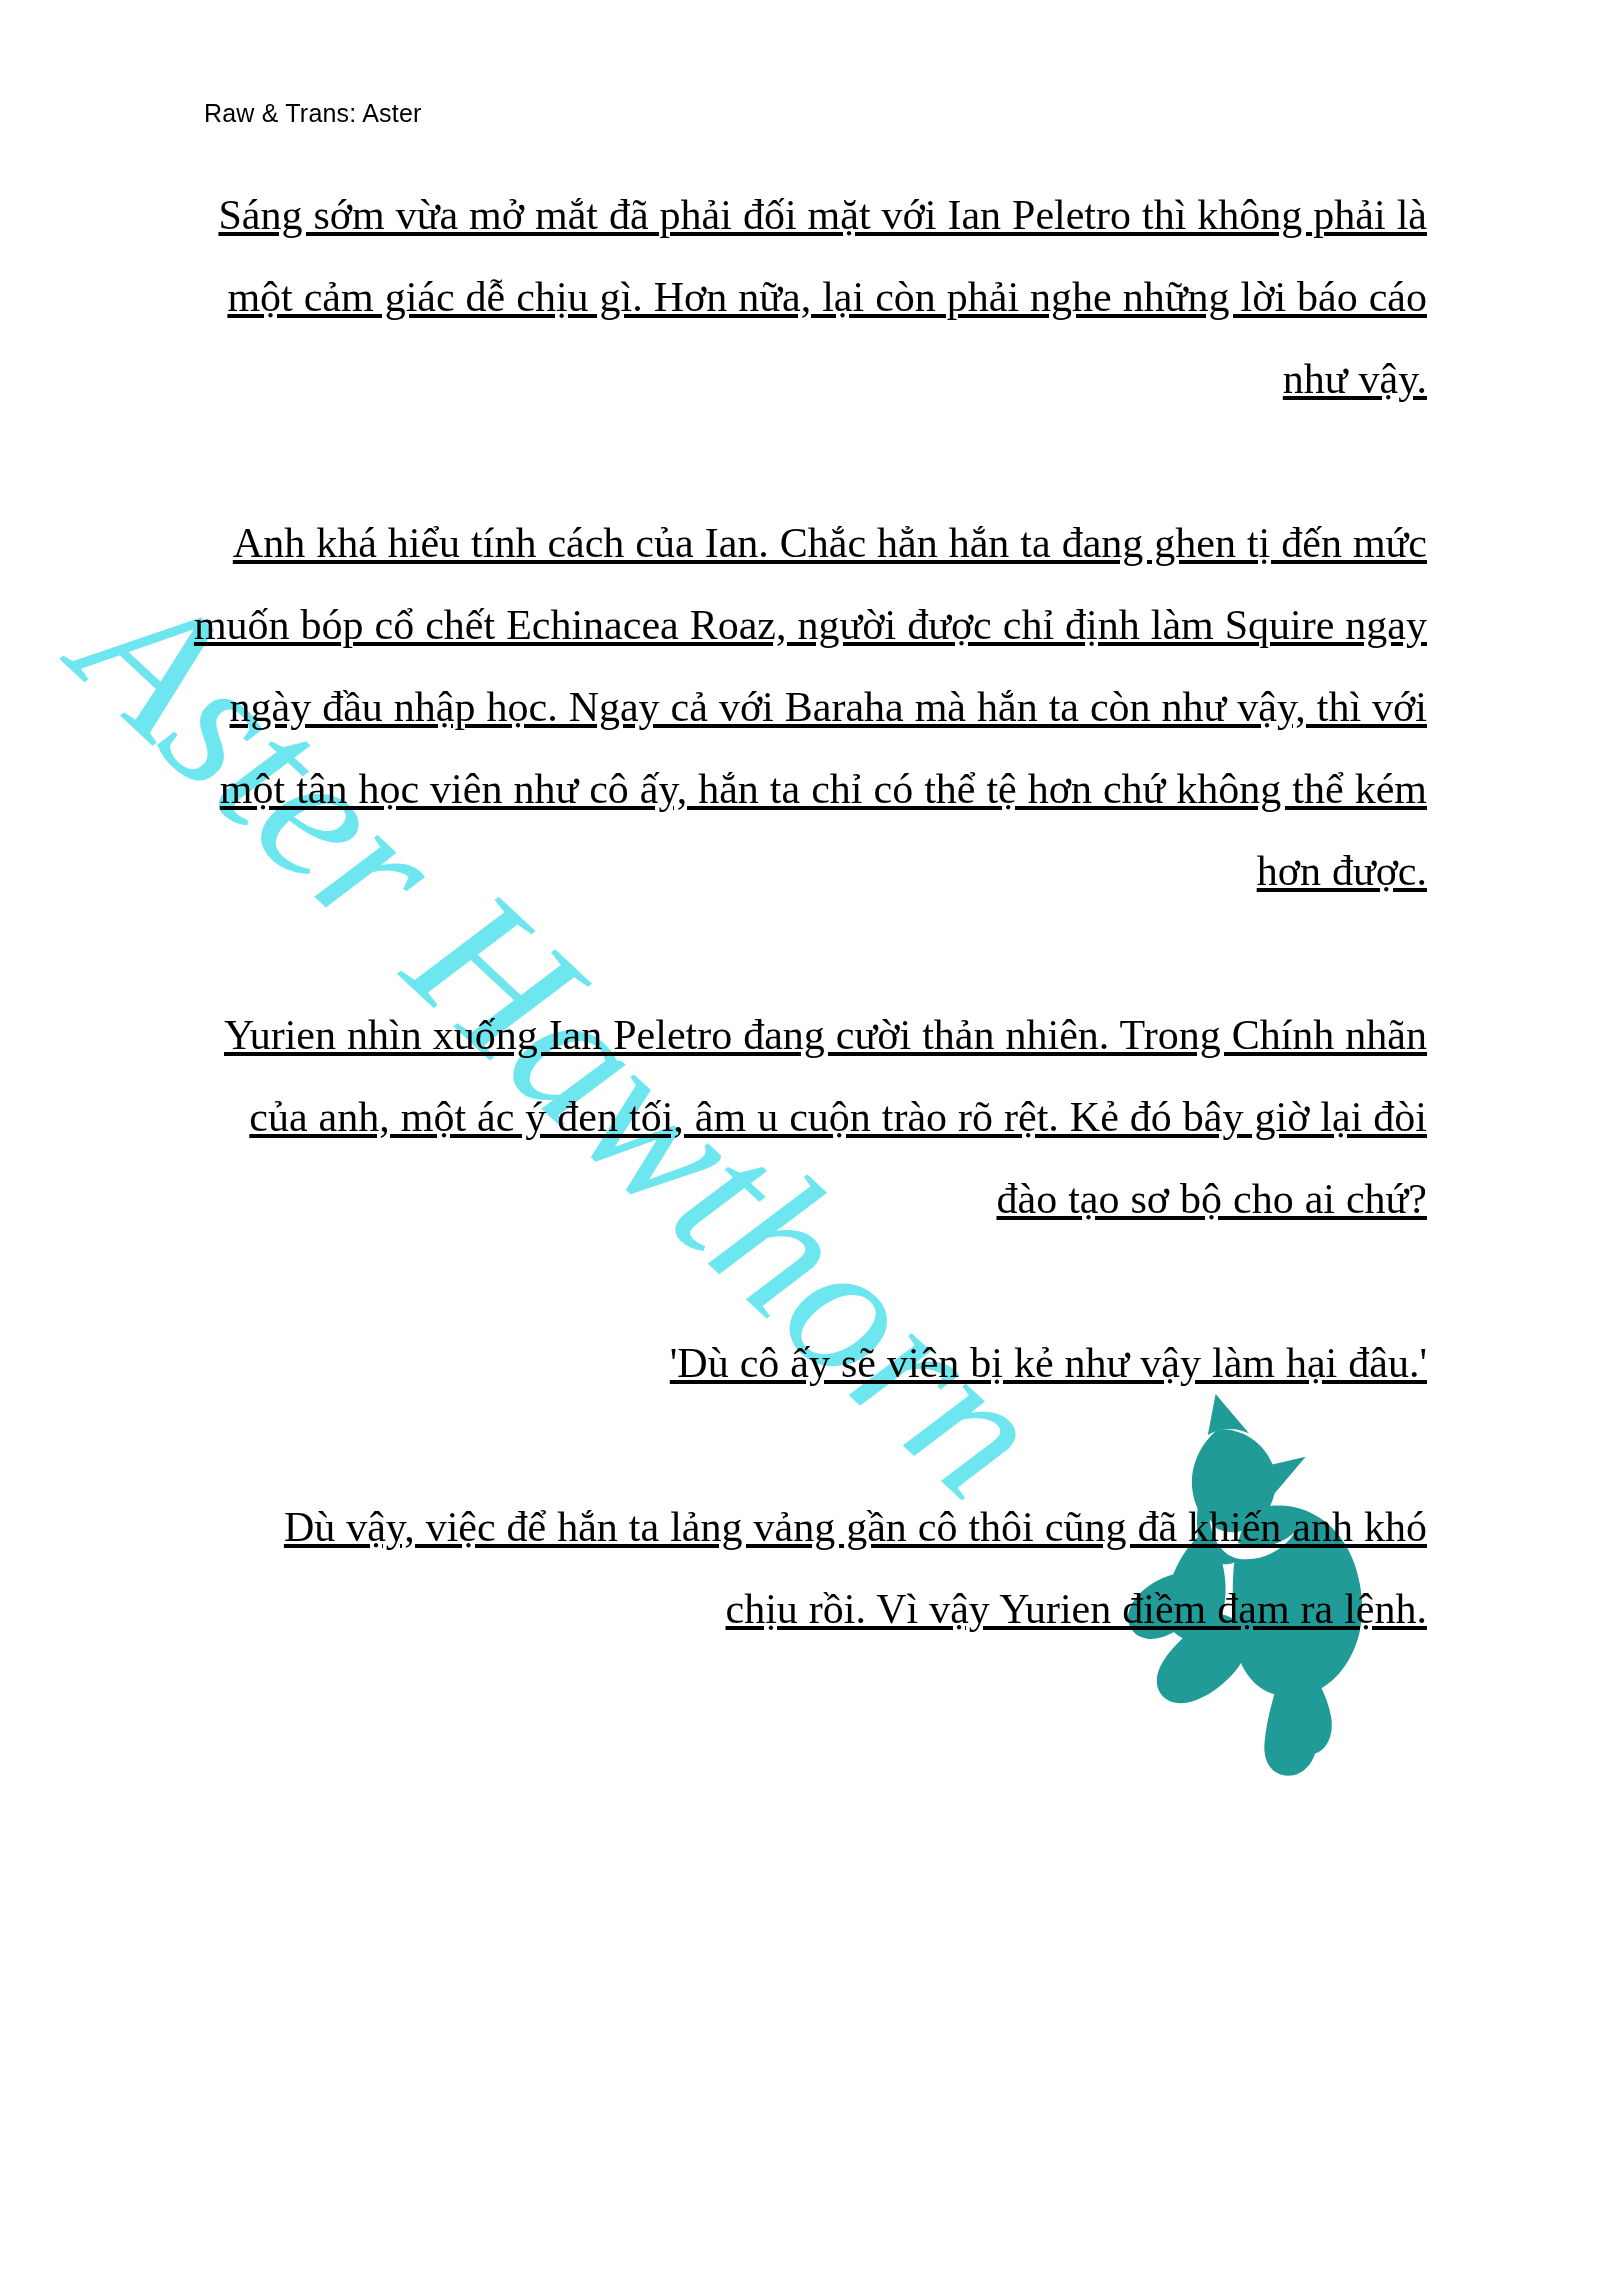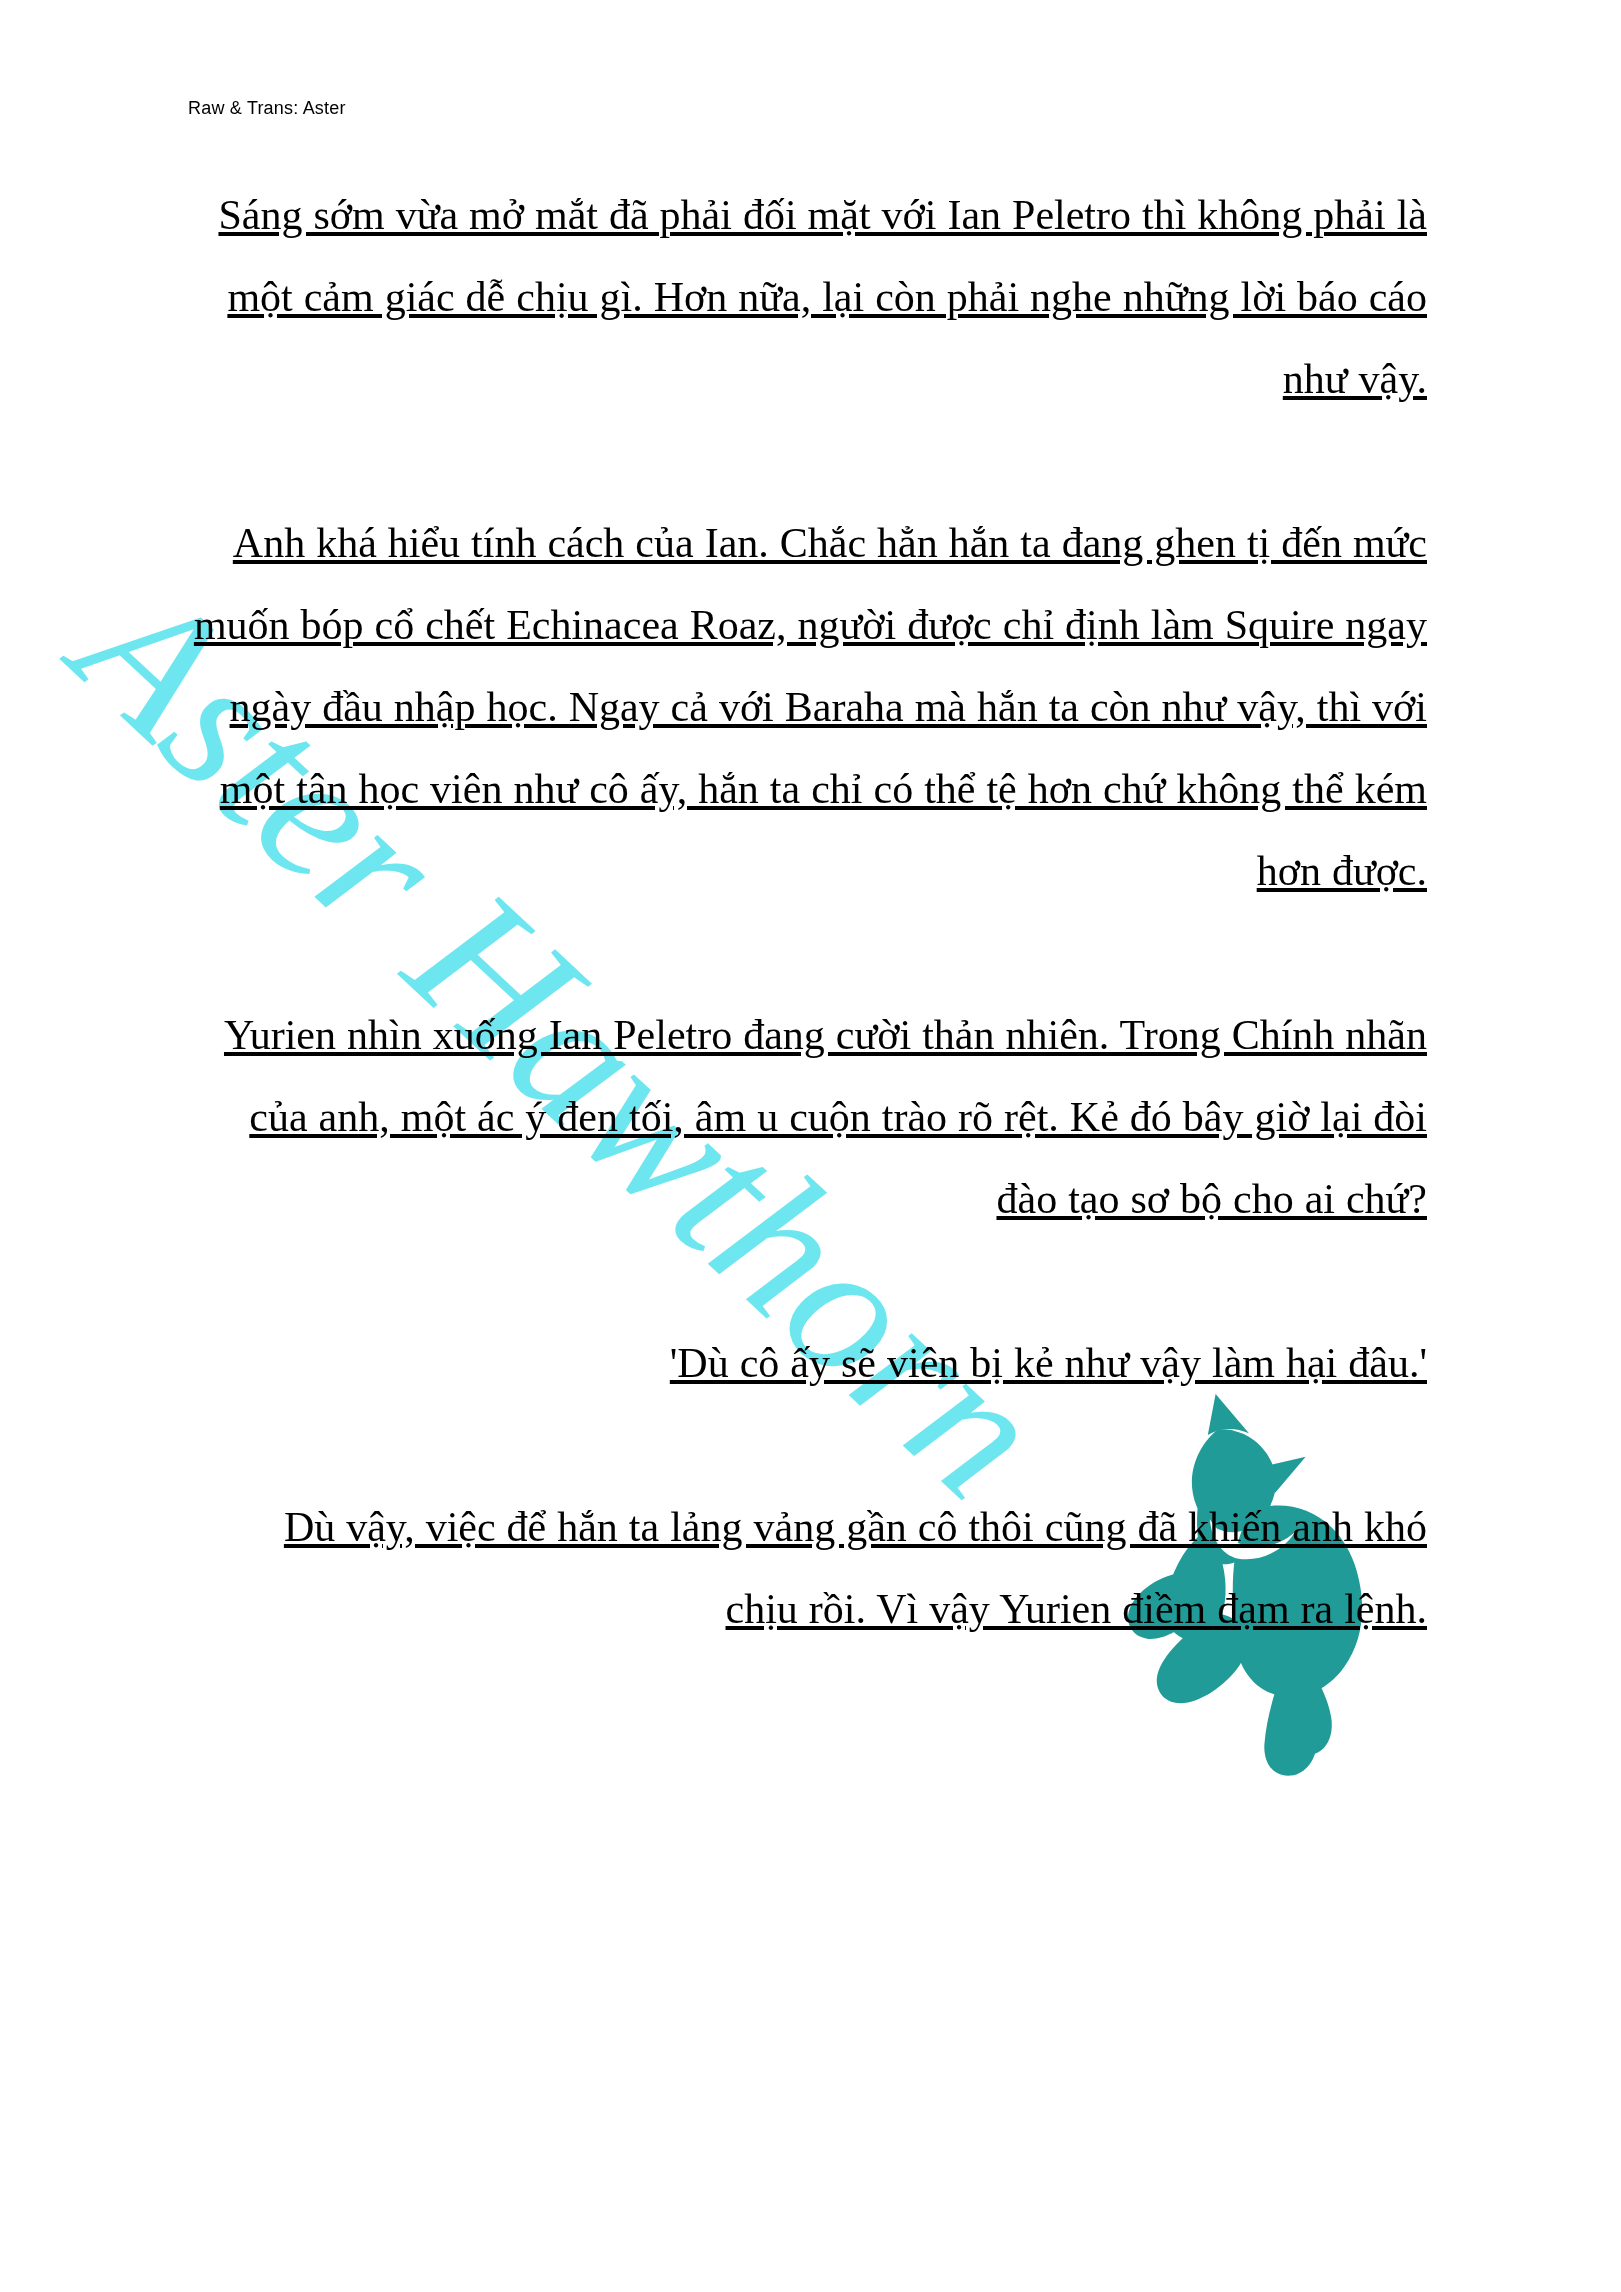--- a/index.html
+++ b/index.html
@@ -18,24 +18,24 @@
   .page {
     position: absolute;
     inset: 0;
     background: #ffffff;
     overflow: hidden;
   }
 
   
   .doc-header {
     position: absolute;
-    left: 188px;
+    left: 204px;
     top: 98px;
     font-family: "Liberation Sans", "DejaVu Sans", sans-serif;
-    font-size: 18px;
+    font-size: 25px;
     line-height: 1.2;
     color: #000000;
     letter-spacing: 0.2px;
     white-space: nowrap;
     z-index: 5;
   }
 
   
   .watermark {
     position: absolute;

